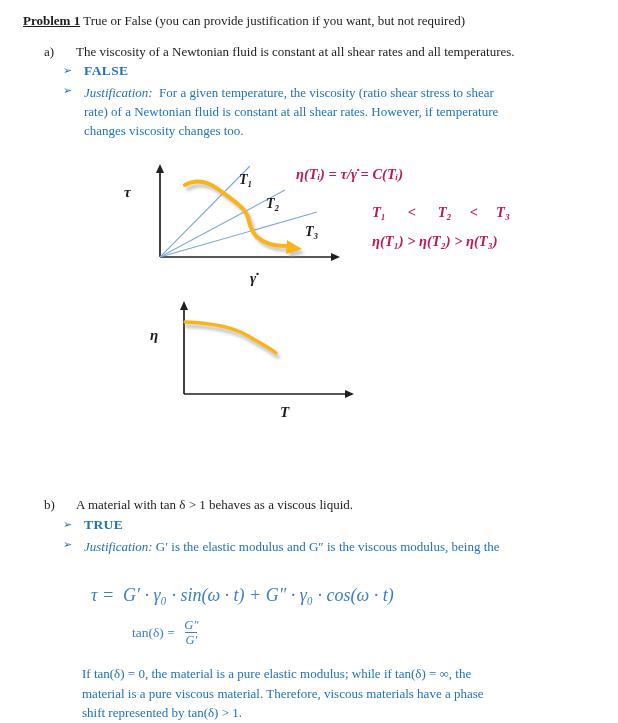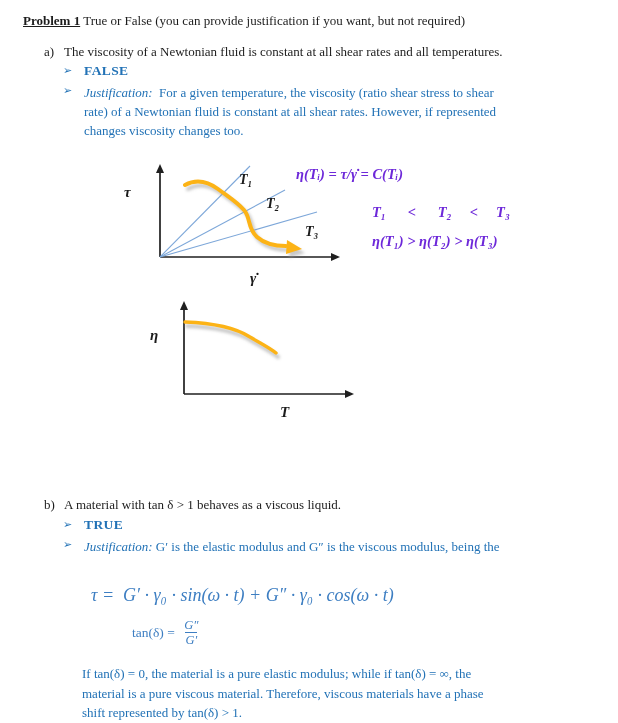--- a/index.html
+++ b/index.html
@@ -4,40 +4,40 @@
 <style>
   html,body{margin:0;padding:0;background:#fff;}
   .page{
     position:relative;width:618px;height:723px;background:#ffffff;overflow:hidden;
     font-family:"Liberation Serif","DejaVu Serif",serif;
     font-size:13px;color:#1c1c1c;
   }
   .title{position:absolute;left:23px;top:13px;margin:0;white-space:pre;}
   .title-bold{font-weight:bold;text-decoration:underline;}
   .marker{position:absolute;left:44px;}
-  .statement{position:absolute;left:64px;white-space:pre;}
+  .statement{position:absolute;left:76px;white-space:pre;}
   .bullet{
     position:absolute;left:63px;color:var(--accent,#2272b6);
     font-family:"DejaVu Sans","Liberation Sans",sans-serif;font-size:11px;
   }
   .answer{
     position:absolute;left:84px;font-weight:bold;color:var(--accent,#2272b6);
     letter-spacing:.4px;font-size:13.5px;
   }
   .just{position:absolute;left:84px;color:var(--accent,#2272b6);line-height:19px;}
   .jline{white-space:pre;}
   .jlabel{font-style:italic;margin-top:40px;}
   .fig{position:absolute;}
   .fig text{
     font-family:"Liberation Serif","DejaVu Serif",serif;
     font-weight:bold;font-style:italic;fill:#1c1c1c;
   }
   .eq-black{
     position:absolute;font-weight:bold;font-style:italic;
-    font-size:14.5px;white-space:pre;color:#6d28d9;
+    font-size:14.5px;white-space:pre;color:#be185d;
   }
   .eq-blue{position:absolute;color:var(--eqblue,#3d7ec2);white-space:pre;}
   .eq-tau{font-style:italic;font-size:18px;}
   .eq-tan{display:flex;align-items:center;font-size:13.5px;height:32px;margin-left:40px;}
   .frac{
     display:inline-flex;flex-direction:column;align-items:center;
     font-style:italic;margin-left:6px;font-size:12.5px;line-height:13px;
   }
   .frac .den{border-top:1.2px solid var(--eqblue,#3d7ec2);padding-top:1px;}
   .closing{
@@ -60,21 +60,21 @@
 
   <div class="marker" style="top:44px">a)</div>
   <div class="statement" style="top:44px">The viscosity of a Newtonian fluid is constant at all shear rates and all temperatures.</div>
 
   <span class="bullet" style="top:64px">➢</span>
   <div class="answer" style="top:63px">FALSE</div>
 
   <span class="bullet" style="top:84px">➢</span>
   <div class="just" style="top:83px">
     <div class="jline"><span class="jlabel">Justification:</span><span>  For a given temperature, the viscosity (ratio shear stress to shear</span></div>
-    <div class="jline">rate) of a Newtonian fluid is constant at all shear rates. However, if represented</div>
+    <div class="jline">rate) of a Newtonian fluid is constant at all shear rates. However, if temperature</div>
     <div class="jline">changes viscosity changes too.</div>
   </div>
 
   <svg class="fig" style="left:108px;top:158px" width="245" height="140" viewBox="0 0 245 140">
     <defs>
       <filter id="blur1" x="-30%" y="-30%" width="160%" height="160%">
         <feGaussianBlur stdDeviation="1.4"></feGaussianBlur>
       </filter>
     </defs>
 

